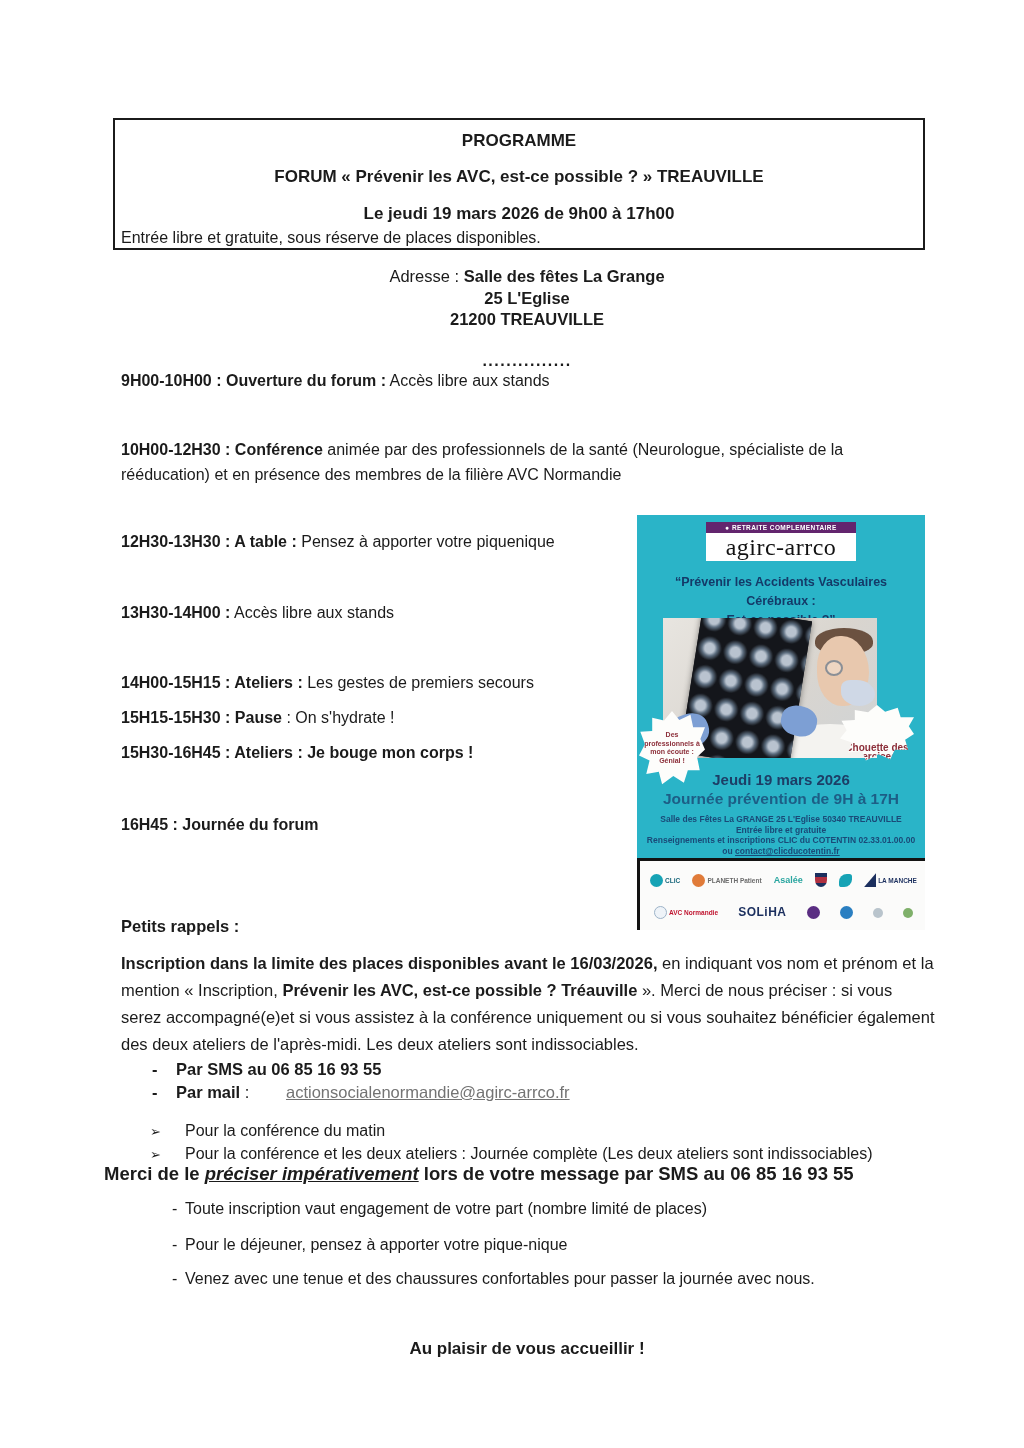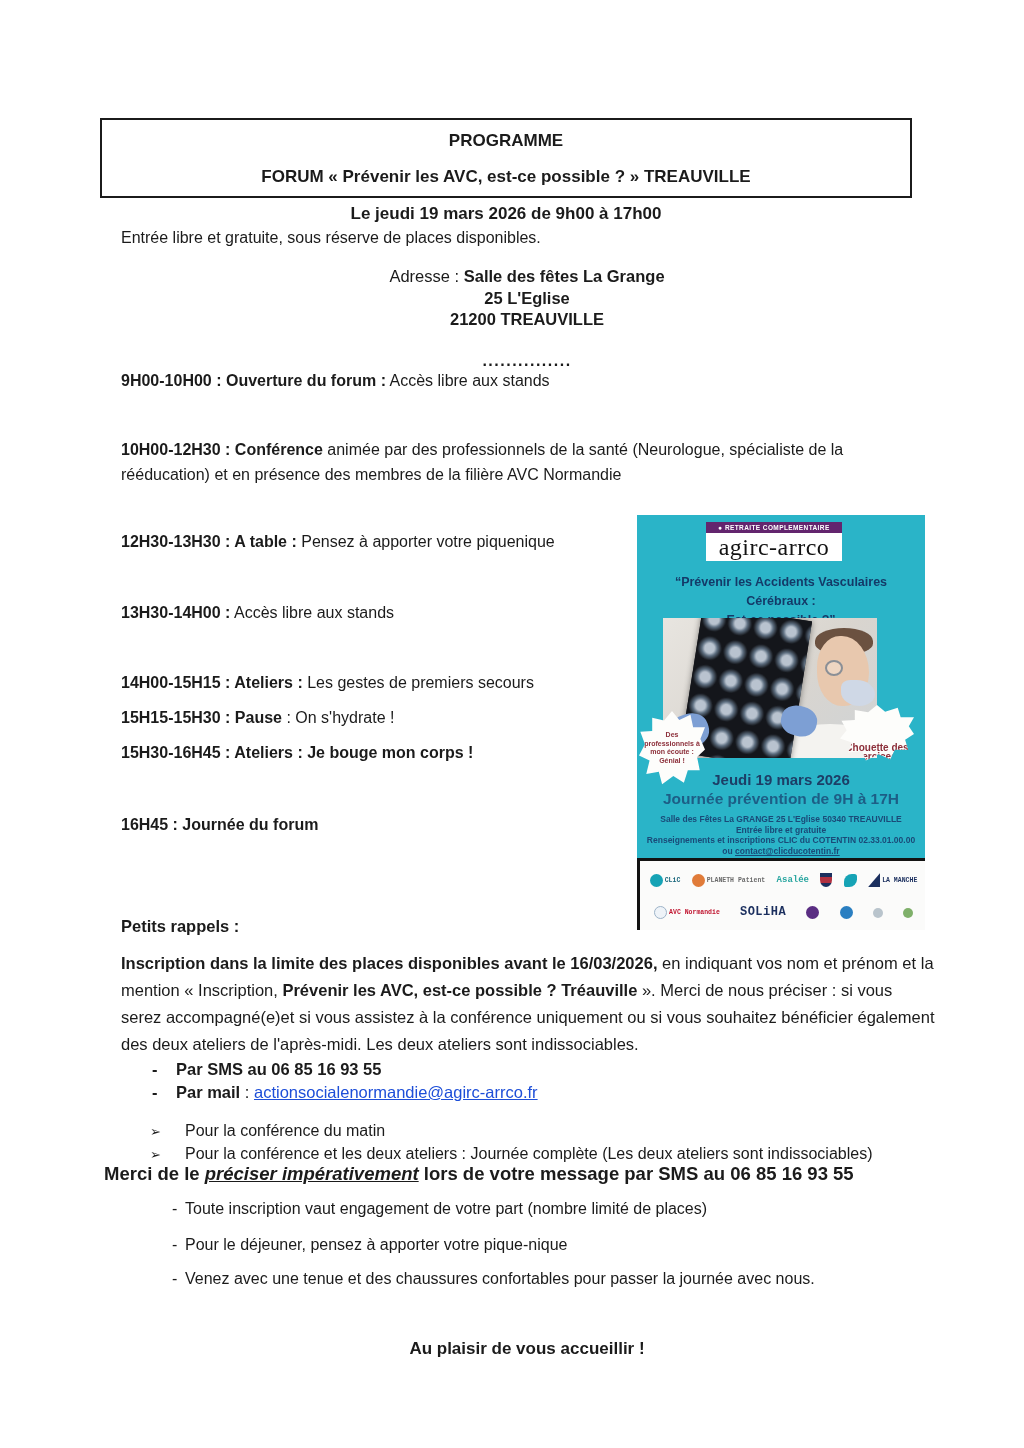--- a/index.html
+++ b/index.html
@@ -1,21 +1,21 @@
 <!DOCTYPE html>
 <html><head>
 <meta charset="utf-8">
 <style>
   * { margin:0; padding:0; box-sizing:border-box; }
   html,body { background:#ffffff; }
   body { font-family:"Liberation Sans","DejaVu Sans",sans-serif; color:#1b1b1b; }
   .page { position:relative; width:1024px; height:1448px; background:#fff; overflow:hidden; }
 
   
-  .header-box { position:absolute; left:100px; top:118px; width:812px; height:80px;
+  .header-box { position:absolute; left:113px; top:118px; width:812px; height:132px;
     border:2px solid #1b1b1b; text-align:center; padding-top:9px; }
   .header-box .hline { font-weight:bold; font-size:17px; line-height:17px; }
   .header-box .h1 { margin-top:3px; }
   .header-box .h2 { margin-top:19px; }
   .header-box .h3 { margin-top:20px; }
 
   .intro { position:absolute; left:121px; top:229px; font-size:16px; }
 
   .address { position:absolute; left:121px; top:266px; width:812px; text-align:center;
     font-size:16.5px; line-height:21.5px; }
@@ -31,21 +31,21 @@
   .s3 { top:529px; width:505px; }
   .s4 { top:600px; width:505px; }
   .s5 { top:670px; width:505px; }
   .s6 { top:705px; width:505px; }
   .s7 { top:740px; width:505px; }
   .s8 { top:812px; width:505px; }
 
   
   .flyer { position:absolute; left:637px; top:515px; width:288px; height:415px; }
   .flyer-bg { position:absolute; inset:0; background:#2ab4c8; }
-  .brand { position:absolute; left:69px; top:7px; width:136px; background:#fff; text-align:center; }
+  .brand { position:absolute; left:69px; top:7px; width:150px; background:#fff; text-align:center; }
   .brand-tag { background:#63256e; color:#fff; font-size:6.5px; font-weight:bold; letter-spacing:.4px;
     line-height:11px; white-space:nowrap; }
   .brand-name { font-family:"Liberation Serif","DejaVu Serif",serif; font-size:24px; line-height:28px;
     color:#121212; letter-spacing:.5px; }
   .flyer-title { position:absolute; left:0; top:58px; width:288px; text-align:center;
     color:#143a68; font-weight:bold; font-size:12.5px; line-height:19px; }
   .photo { position:absolute; left:26px; top:103px; width:214px; height:140px;
     background:linear-gradient(135deg,#e8e5e0 0%,#d9d5cf 55%,#cfd3d6 100%); overflow:hidden; }
   .film { position:absolute; left:28px; top:-6px; width:110px; height:150px; transform:rotate(9deg);
     background-color:#14161b;
@@ -72,33 +72,33 @@
   .flyer-date { position:absolute; left:0; top:256px; width:288px; text-align:center;
     color:#1d3e66; font-weight:bold; font-size:15px; }
   .flyer-sub { position:absolute; left:0; top:275px; width:288px; text-align:center;
     color:#1d5e86; font-weight:bold; font-size:15.5px; }
   .flyer-info { position:absolute; left:0; width:288px; text-align:center;
     color:#1a4a78; font-weight:bold; font-size:8.5px; line-height:10px; }
   .fi1 { top:299px; } .fi2 { top:310px; } .fi3 { top:320px; } .fi4 { top:331px; }
   .fi4 a { color:#1a4a78; text-decoration:underline;margin-top:27px; }
   .strip { position:absolute; left:0; top:343px; width:288px; height:72px; background:#fbfbfa;
     border-top:3px solid #131313; border-left:3px solid #131313; padding:3px 4px 2px 6px;
-    display:flex; flex-wrap:wrap; justify-content:space-around; gap:1px 4px;font-family:Liberation Mono, monospace; }
+    display:flex; flex-wrap:wrap; justify-content:space-around; gap:1px 4px; }
   .logo-chip { display:flex; align-items:center; gap:2px; font-size:6.5px; font-weight:bold; line-height:7px; }
   .dot { width:13px; height:13px; border-radius:50%; display:inline-block; }
   .sq { width:12px; height:14px; display:inline-block; }
 
   
   .rappels-h { position:absolute; left:121px; top:917px; font-size:16.5px; font-weight:bold; }
   .rappels-p { position:absolute; left:121px; top:950px; width:816px; font-size:16.5px; line-height:27px; }
   .contact { position:absolute; left:152px; font-size:16.5px; font-weight:bold; }
   .c-sms { top:1060px; }
   .c-mail { top:1083px; }
   .contact .marker { display:inline-block; width:24px; font-weight:bold; }
-  .c-mail a { color:#1d4ed8; text-decoration:underline; font-weight:normal; }
+  .c-mail a { color:#737373; text-decoration:underline; font-weight:normal;margin-left:32px; }
   .opt { position:absolute; left:150px; font-size:16px; }
   .o1 { top:1122px; } .o2 { top:1145px; }
   .opt .marker { display:inline-block; width:35px; font-size:13px; }
   .merci { position:absolute; left:104px; top:1163px; width:860px; font-size:18.5px; font-weight:bold; }
   .merci .u { text-decoration:underline;font-style:italic; }
   .note { position:absolute; left:172px; font-size:16px; width:760px; }
   .n1 { top:1200px; } .n2 { top:1236px; } .n3 { top:1270px; }
   .note .marker { display:inline-block; width:13px; }
   .closing { position:absolute; left:121px; top:1339px; width:812px; text-align:center;
     font-weight:bold; font-size:17px; }

